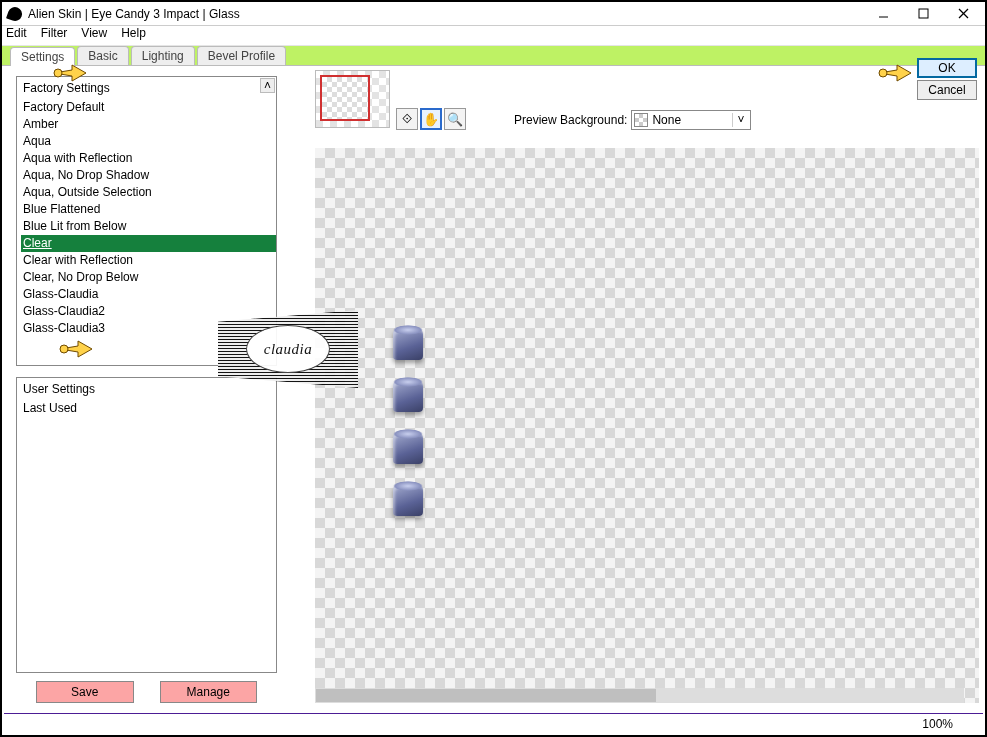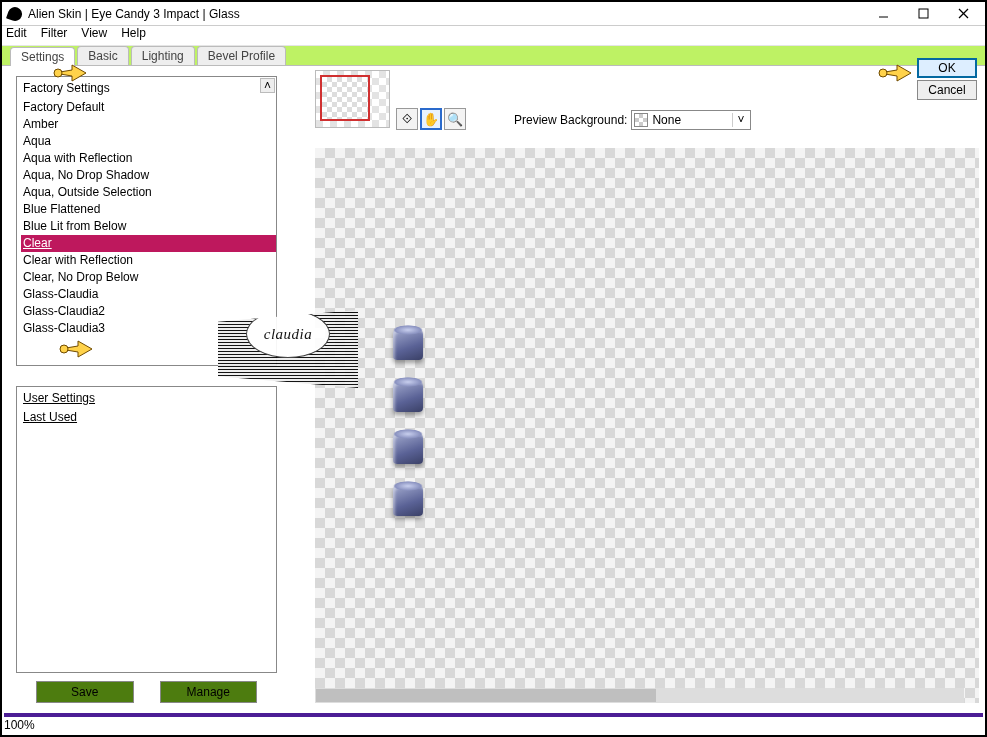--- a/index.html
+++ b/index.html
@@ -88,43 +88,43 @@
     flex-direction: column;
   }
   .listbox {
     border: 1px solid #888;
     padding: 2px 0 2px 4px;
     overflow: hidden;
     position: relative;
     background: #fff;
   }
   .listbox.factory { flex: 0 0 290px; }
-  .listbox.user { flex: 1; margin-top: 20px; text-decoration: underline; }
+  .listbox.user { flex: 1; margin-top: 11px; }
   .lb-header { font-weight: 400; padding: 2px 2px 4px; }
   .lb-item { padding: 0 2px; line-height: 17px; height: 17px; cursor: default; }
-  .lb-item.selected { background: #be185d; color: #fff; text-decoration: underline; }
+  .lb-item.selected { background: #15803d; color: #fff; text-decoration: underline; }
   .scrollbar-ind {
     position: absolute;
     right: 1px; top: 1px;
     width: 15px; height: 15px;
     background: #eee;
     border: 1px solid #bbb;
     display: flex; align-items: center; justify-content: center;
   }
   .btn-row {
     display: flex;
     gap: 26px;
     margin-top: 8px;
     padding: 0 20px;
   }
   .btn {
     flex: 1;
     height: 22px;
     border: 1px solid #888;
-    background: #4d7c0f;
+    background: #fca5a5;
     font-size: 12px;
     cursor: default;
   }
   .right-panel {
     flex: 1;
     position: relative;
     padding-top: 2px;
     display: flex;
     flex-direction: column;
   }
@@ -255,43 +255,44 @@
   }
   .hand-pointer.h-settings { top: 58px; left: 50px; }
   .hand-pointer.h-clear { top: 334px; left: 56px; }
   .hand-pointer.h-ok { top: 58px; right: 72px; }
   .hand-pointer svg { width: 100%; height: 100%; }
   .watermark {
     position: absolute;
     top: 308px; left: 216px;
     width: 140px; height: 78px;
     z-index: 40;
-    display: flex; align-items: flex-start; justify-content: center;
+    display: flex; align-items: center; justify-content: center;
     background: repeating-linear-gradient(0deg,#000 0 1px,#ededed 1px 3px);
     clip-path: polygon(0 15%,100% 0,100% 100%,0 85%);
     opacity: .92;
   }
   .watermark .bub {
     width: 84px; height: 48px;
     background: #fff;
     border: 1px solid #333;
     border-radius: 50%;
     display: flex; align-items: center; justify-content: center;
     font-family: "Brush Script MT","Comic Sans MS",cursive;
     font-size: 15px;
     font-style: italic;
     letter-spacing: .5px;
   }
   .statusbar {
     position: absolute;
     left: 2px; right: 2px; bottom: 2px;
     height: 20px;
-    border-top: 4px solid #4c1d95;
+    border-top: 1px solid #4c1d95;
     display: flex;
     align-items: center;
+    justify-content: flex-end;
     padding-right: 30px;
     font-size: 12px;
     background: #fff;
   }
 </style>
 </head>
 <body>
 
 <div class="titlebar">
   <div class="app-icon"></div>

